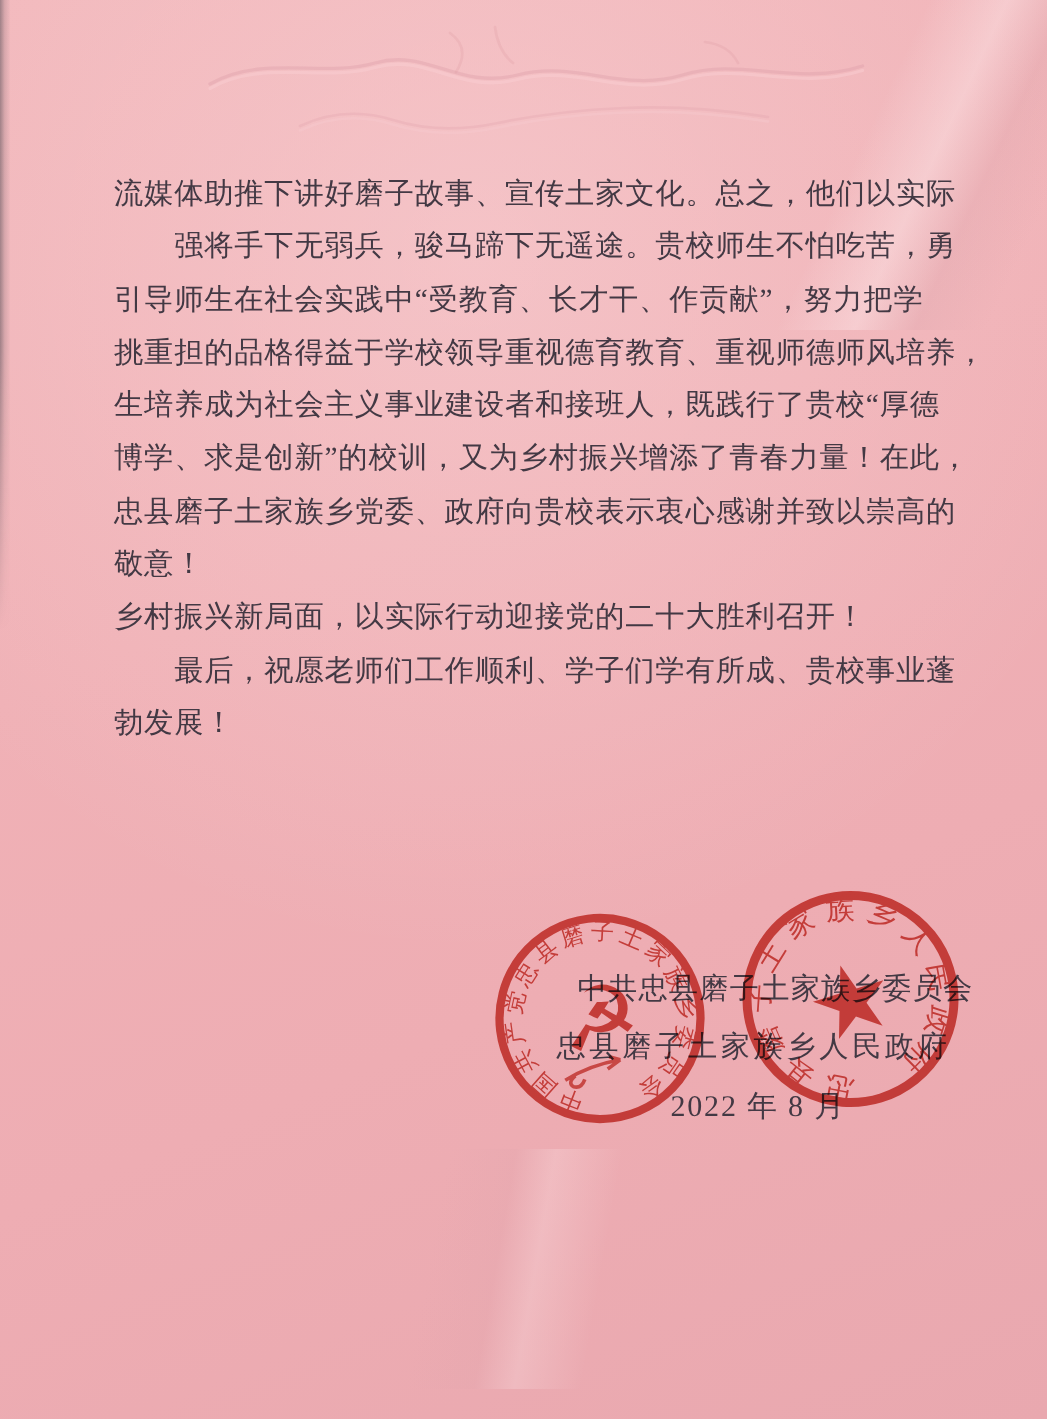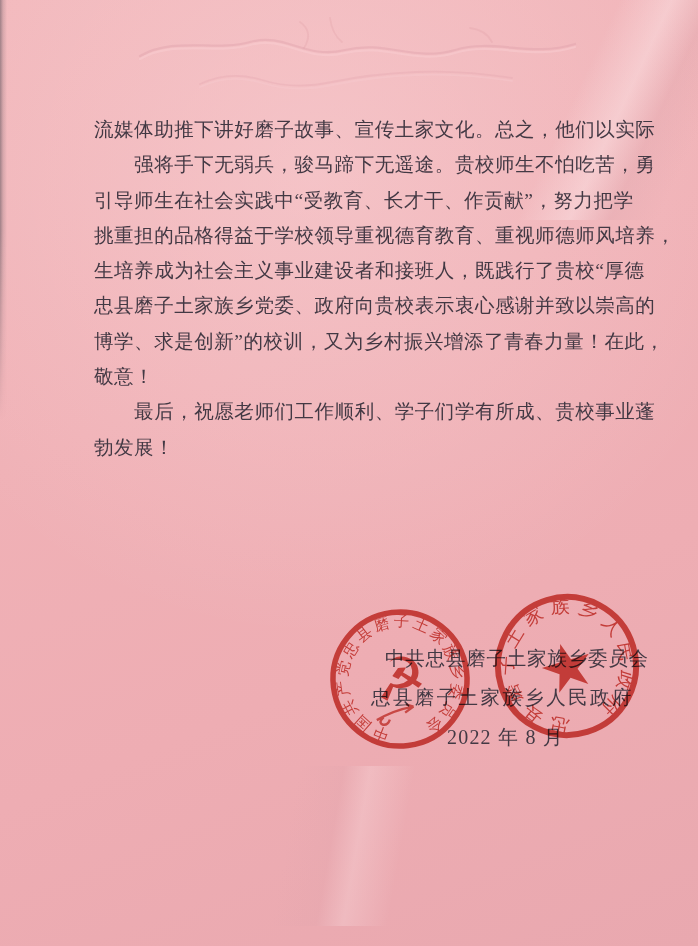--- a/index.html
+++ b/index.html
@@ -26,21 +26,21 @@
     position: absolute; right: 0; top: 0; width: 300px; height: 220px;
     background: linear-gradient(115deg, rgba(255,255,255,0) 55%, rgba(255,243,244,0.35) 68%, rgba(214,160,168,0.22) 78%, rgba(255,255,255,0) 90%);
     pointer-events: none;
   }
   .crease-bottom {
     position: absolute; left: 120px; bottom: 20px; width: 420px; height: 160px;
     background: linear-gradient(100deg, rgba(255,255,255,0) 40%, rgba(222,164,172,0.20) 50%, rgba(255,244,245,0.22) 56%, rgba(255,255,255,0) 66%);
     pointer-events: none;
   }
   .letter-body {
-    position: absolute; left: 94px; top: 112px; width: 585px;
+    position: absolute; left: 76px; top: 112px; width: 585px;
     color: #433944;
     font-size: 19.5px;
     line-height: 35.3px;
     letter-spacing: 0.55px;
   }
   .text-line { white-space: nowrap; height: 35.3px; }
   .signature-block { position: absolute; color: #433944; white-space: nowrap; }
   #sig-org1 { left: 385px; top: 645px; font-size: 19.5px; letter-spacing: 0.8px; }
   #sig-org2 { left: 371px; top: 684px; font-size: 19.5px; letter-spacing: 2.4px; }
   #sig-date { left: 447px; top: 724px; font-size: 20px; letter-spacing: 1.2px; }
@@ -71,23 +71,24 @@
   <div class="edge-shadow-left"></div>
   <div class="crease-topright"></div>
   <div class="crease-bottom"></div>
 
   <div class="letter-body">
     <div class="text-line">流媒体助推下讲好磨子故事、宣传土家文化。总之，他们以实际</div>
     <div class="text-line">　　强将手下无弱兵，骏马蹄下无遥途。贵校师生不怕吃苦，勇</div>
     <div class="text-line">引导师生在社会实践中“受教育、长才干、作贡献”，努力把学</div>
     <div class="text-line">挑重担的品格得益于学校领导重视德育教育、重视师德师风培养，</div>
     <div class="text-line">生培养成为社会主义事业建设者和接班人，既践行了贵校“厚德</div>
+    <div class="text-line">博学、求是创新”的校训，又为乡村振兴增添了青春力量！在此，</div>
     <div class="text-line">忠县磨子土家族乡党委、政府向贵校表示衷心感谢并致以崇高的</div>
-    <div class="text-line">博学、求是创新”的校训，又为乡村振兴增添了青春力量！在此，</div>
     <div class="text-line">敬意！</div>
+    <div class="text-line">乡村振兴新局面，以实际行动迎接党的二十大胜利召开！</div>
     <div class="text-line">　　最后，祝愿老师们工作顺利、学子们学有所成、贵校事业蓬</div>
     <div class="text-line">勃发展！</div>
   </div>
 
   <div class="signature-block" id="sig-org1">中共忠县磨子土家族乡委员会</div>
   <div class="signature-block" id="sig-org2">忠县磨子土家族乡人民政府</div>
   <div class="signature-block" id="sig-date">2022 年 8 月</div>
 
   <svg class="seal" style="left:324px; top:603px;" width="152" height="152" viewBox="0 0 152 152">
     <g transform="rotate(-7 76 76)" opacity="0.82">

